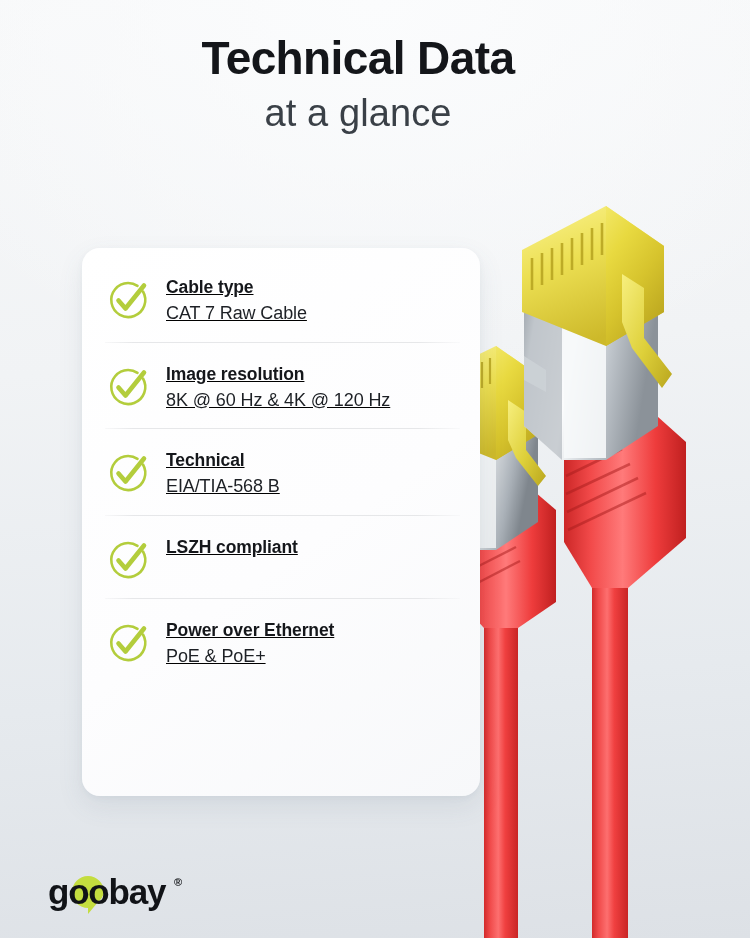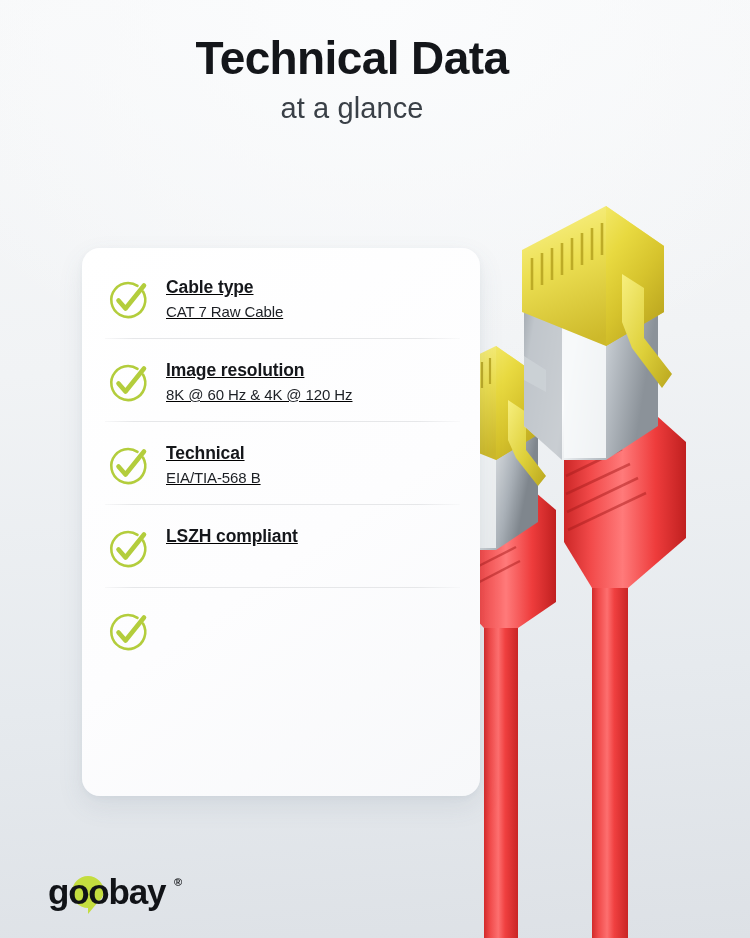--- a/index.html
+++ b/index.html
@@ -15,34 +15,34 @@
     font-family: "Liberation Sans", sans-serif;
     background:
       radial-gradient(ellipse 120% 70% at 50% 0%, #fbfcfd 0%, rgba(251,252,253,0) 60%),
       linear-gradient(176deg, #f7f8f9 0%, #f1f3f5 38%, #e6eaee 72%, #dde1e6 100%);
   }
 
   
   .header {
     position: absolute;
     top: 34px;
-    left: 8px;
+    left: 14px;
     width: 688px;
     text-align: center;
   }
   .title {
     font-size: 46px;
     font-weight: 700;
     letter-spacing: -0.6px;
     color: #14161a;
     line-height: 1.05;
     margin: 0;
   }
   .subtitle {
-    font-size: 29px;
+    font-size: 38px;
     font-weight: 400;
     color: #3a4047;
     letter-spacing: 0.1px;
     margin: 11px 0 0 0;
     line-height: 1.1;
   }
 
   
   .card {
     position: absolute;
@@ -88,21 +88,21 @@
   .spec-text { flex: 1 1 auto; padding-top: 1px; }
   .spec-label {
     font-size: 17.5px;
     font-weight: 700;
     color: #15171b;
     letter-spacing: -0.1px;
     line-height: 1.25;
     margin: 0;
   }
   .spec-value {
-    font-size: 15px;
+    font-size: 18px;
     font-weight: 400;
     color: #1d2025;
     letter-spacing: -0.1px;
     line-height: 1.32;
     margin: 3px 0 0 0;
     white-space: pre-line;
   }
 
   .divider {
     height: 1px;
@@ -339,20 +339,24 @@
       </li>
       <div class="divider"></div>
 
       <li class="spec-item i4">
         <span class="check-icon">
           <svg viewBox="0 0 44 44" xmlns="http://www.w3.org/2000/svg">
             <path d="M37 13.5 A17 17 0 1 1 22 5 A17 17 0 0 1 31.5 7.8" fill="none" stroke="#b3cd3c" stroke-width="2.6" stroke-linecap="round"></path>
             <path d="M12.5 22.5 L19.5 30.5 L38 7.5" fill="none" stroke="#b3cd3c" stroke-width="4.6" stroke-linecap="round" stroke-linejoin="round"></path>
           </svg>
         </span>
+        <span class="spec-text">
+          <span class="spec-label">Power over Ethernet</span>
+          <div class="spec-value">PoE &amp; PoE+</div>
+        </span>
       </li>
 
     </ul>
   </div>
 
   <div class="logo">
     <svg width="180" height="42" viewBox="0 0 180 42" xmlns="http://www.w3.org/2000/svg">
       <path d="M56 20 a16 16 0 1 0-32 0 a16 16 0 0 0 16 16 l0 6 l10 -12 a16 16 0 0 0 6 -10 z" fill="#c4dd3f"></path>
     </svg>
     <span class="logo-text">goobay</span>

